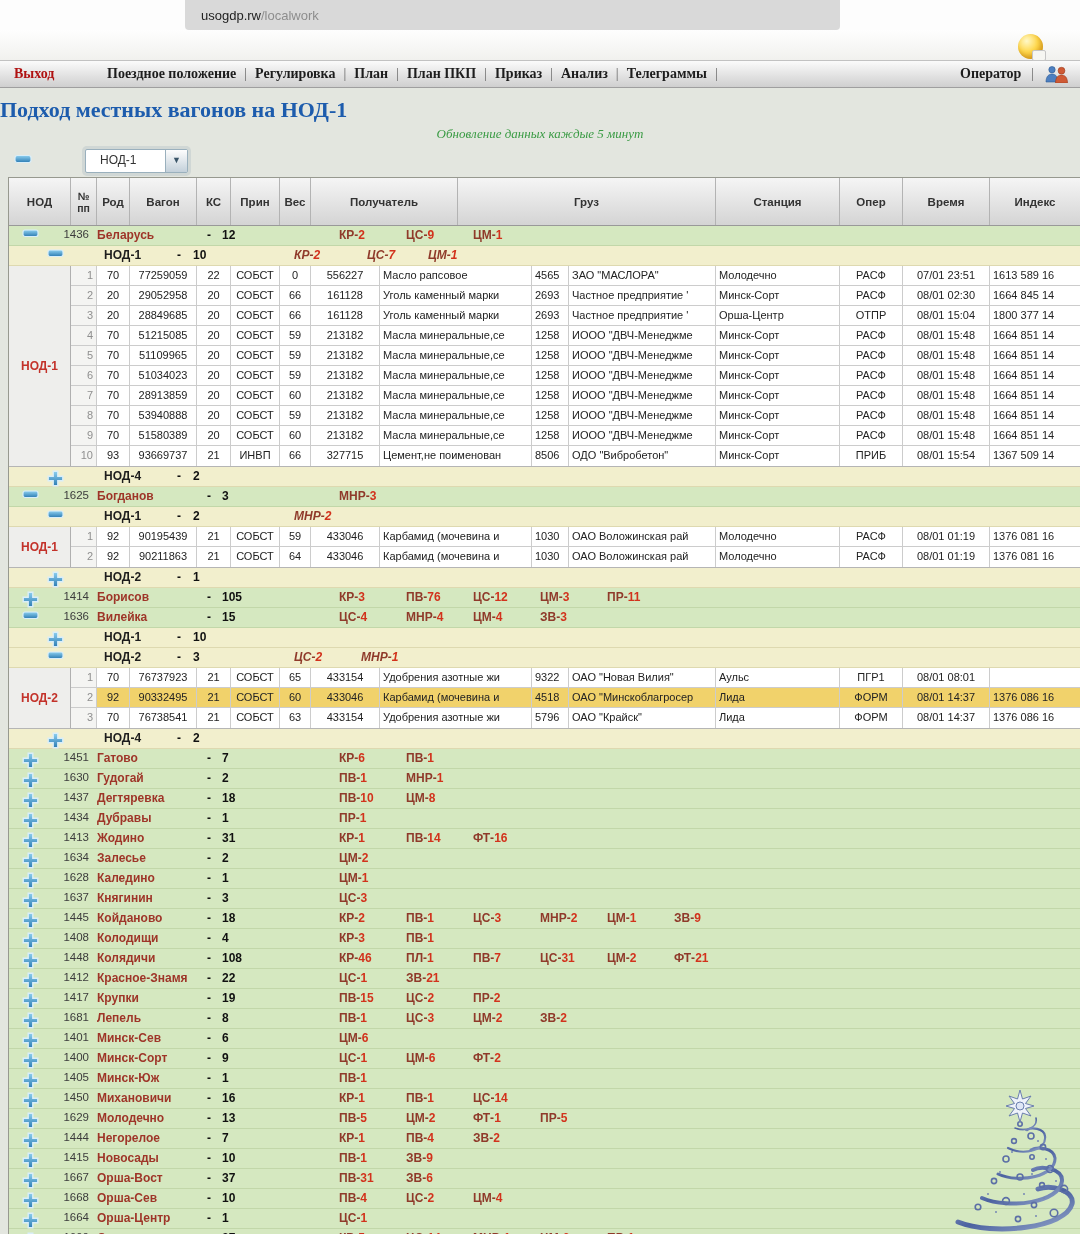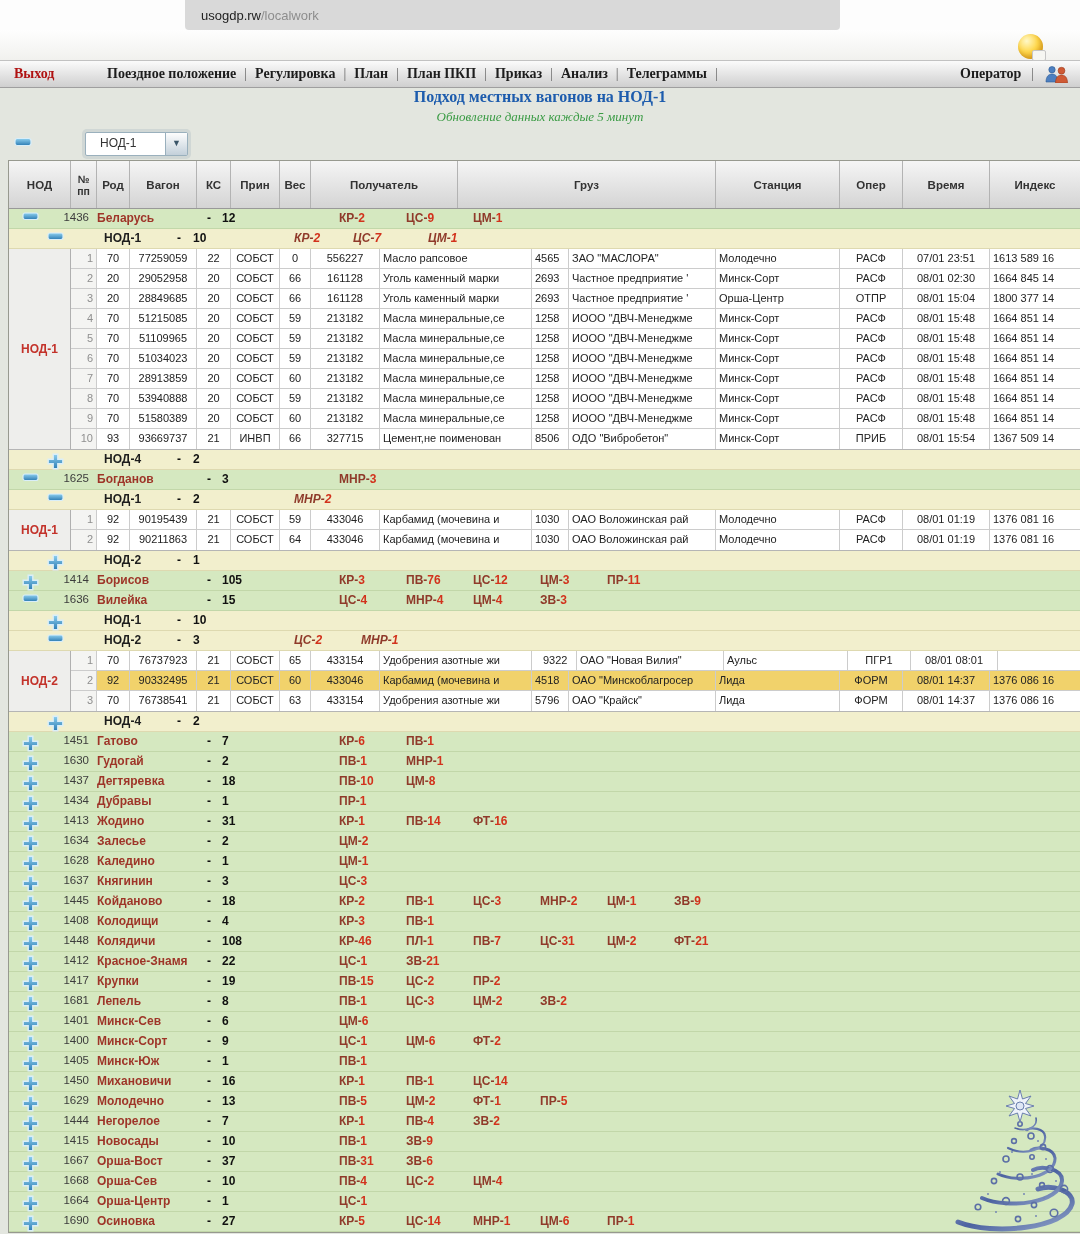--- a/index.html
+++ b/index.html
@@ -19,21 +19,21 @@
   
   .menubar{height:26px;background:linear-gradient(#fbfbfb,#cfcfcf);border-top:1px solid #c2c2c2;border-bottom:1px solid #9f9f9f;
     display:flex;align-items:center;font-family:"Liberation Serif",serif;font-weight:bold;font-size:14px;color:#1d1d1d}
   .exit{color:#b01212;margin-left:14px;width:72px;cursor:pointer}
   .menu-items{display:flex;align-items:center;margin-left:16px;flex:1}
   .mi{padding:0 5px;cursor:pointer;white-space:nowrap}
   .msep{color:#666;font-weight:normal;padding:0 3px}
   .mright{display:flex;align-items:center;margin-right:10px;gap:7px}
 
   
-  .title{ text-align:center;color:#1d5cad;font-family:"Liberation Serif",serif;font-weight:bold;font-size:16px;}
+  .title{ color:#1d5cad;font-family:"Liberation Serif",serif;font-weight:bold;font-size:22px;padding-top:9px}
   .subtitle{text-align:center;color:#3a9b44;font-family:"Liberation Serif",serif;font-style:italic;font-size:13px;margin-top:3px}
 
   .controls{height:30px;position:relative;margin-top:5px}
   .ctl-min{position:absolute;left:14px;top:7px}
   .select{position:absolute;left:85px;top:2px;width:101px;height:22px;background:#fff;border:1px solid #9ab0bd;border-radius:2px;display:flex;box-shadow:0 0 0 3px rgba(150,170,185,.25)}
   .sel-val{flex:1;font-size:12px;color:#333;line-height:21px;padding-left:14px}
   .sel-btn{width:21px;background:linear-gradient(#fdfdfd,#c3d0da);border-left:1px solid #9ab0bd;text-align:center;font-size:9px;color:#3a5568;line-height:21px;cursor:pointer}
 
   
   .table{margin-left:8px;width:1073px;border:1px solid #97998f;background:#fff;box-sizing:border-box}
@@ -195,21 +195,21 @@
           <span class="cat" style="left: 464px;"><span class="cp">ЦМ-</span><span class="cv">1</span></span>
         </div>
         <div class="row group">
           <span class="ric"><svg width="17" height="9" viewBox="0 0 17 9">
               <rect x="1" y="1" width="15" height="6.5" rx="2" fill="url(#icg)" stroke="#d9eef9" stroke-width="1.2"></rect>
             </svg></span>
           <span class="name">НОД-1</span>
           <span class="dash">-</span>
           <span class="cnt">10</span>
           <span class="cat" style="left: 285px;"><span class="cp">КР-</span><span class="cv">2</span></span>
-          <span class="cat" style="left: 344px;"><span class="cp">ЦС-</span><span class="cv">7</span></span>
+          <span class="cat" style="left: 358px;"><span class="cp">ЦС-</span><span class="cv">7</span></span>
           <span class="cat" style="left: 419px;"><span class="cp">ЦМ-</span><span class="cv">1</span></span>
         </div>
         <div class="block">
           <div class="nodcell">НОД-1</div>
           <div class="brows">
             <div class="drow">
               <div class="cell a-r npp" style="width: 26px;">1</div>
               <div class="cell a-c" style="width: 33px;">70</div>
               <div class="cell a-c" style="width: 67px;">77259059</div>
               <div class="cell a-c" style="width: 34px;">22</div>
@@ -492,21 +492,21 @@
           <div class="brows">
             <div class="drow">
               <div class="cell a-r npp" style="width: 26px;">1</div>
               <div class="cell a-c" style="width: 33px;">70</div>
               <div class="cell a-c" style="width: 67px;">76737923</div>
               <div class="cell a-c" style="width: 34px;">21</div>
               <div class="cell a-c" style="width: 49px;">СОБСТ</div>
               <div class="cell a-c" style="width: 31px;">65</div>
               <div class="cell a-c" style="width: 69px;">433154</div>
               <div class="cell " style="width: 152px;">Удобрения азотные жи</div>
-              <div class="cell " style="width: 37px; margin-left: 8px;">9322</div>
+              <div class="cell " style="width: 37px;">9322</div>
               <div class="cell " style="width: 147px;">ОАО "Новая Вилия"</div>
               <div class="cell " style="width: 124px;">Аульс</div>
               <div class="cell a-c" style="width: 63px;">ПГР1</div>
               <div class="cell a-c" style="width: 87px;">08/01 08:01</div>
               <div class="cell "></div>
             </div>
             <div class="drow hl">
               <div class="cell a-r npp" style="width: 26px;">2</div>
               <div class="cell a-c" style="width: 33px;">92</div>
               <div class="cell a-c" style="width: 67px;">90332495</div>

